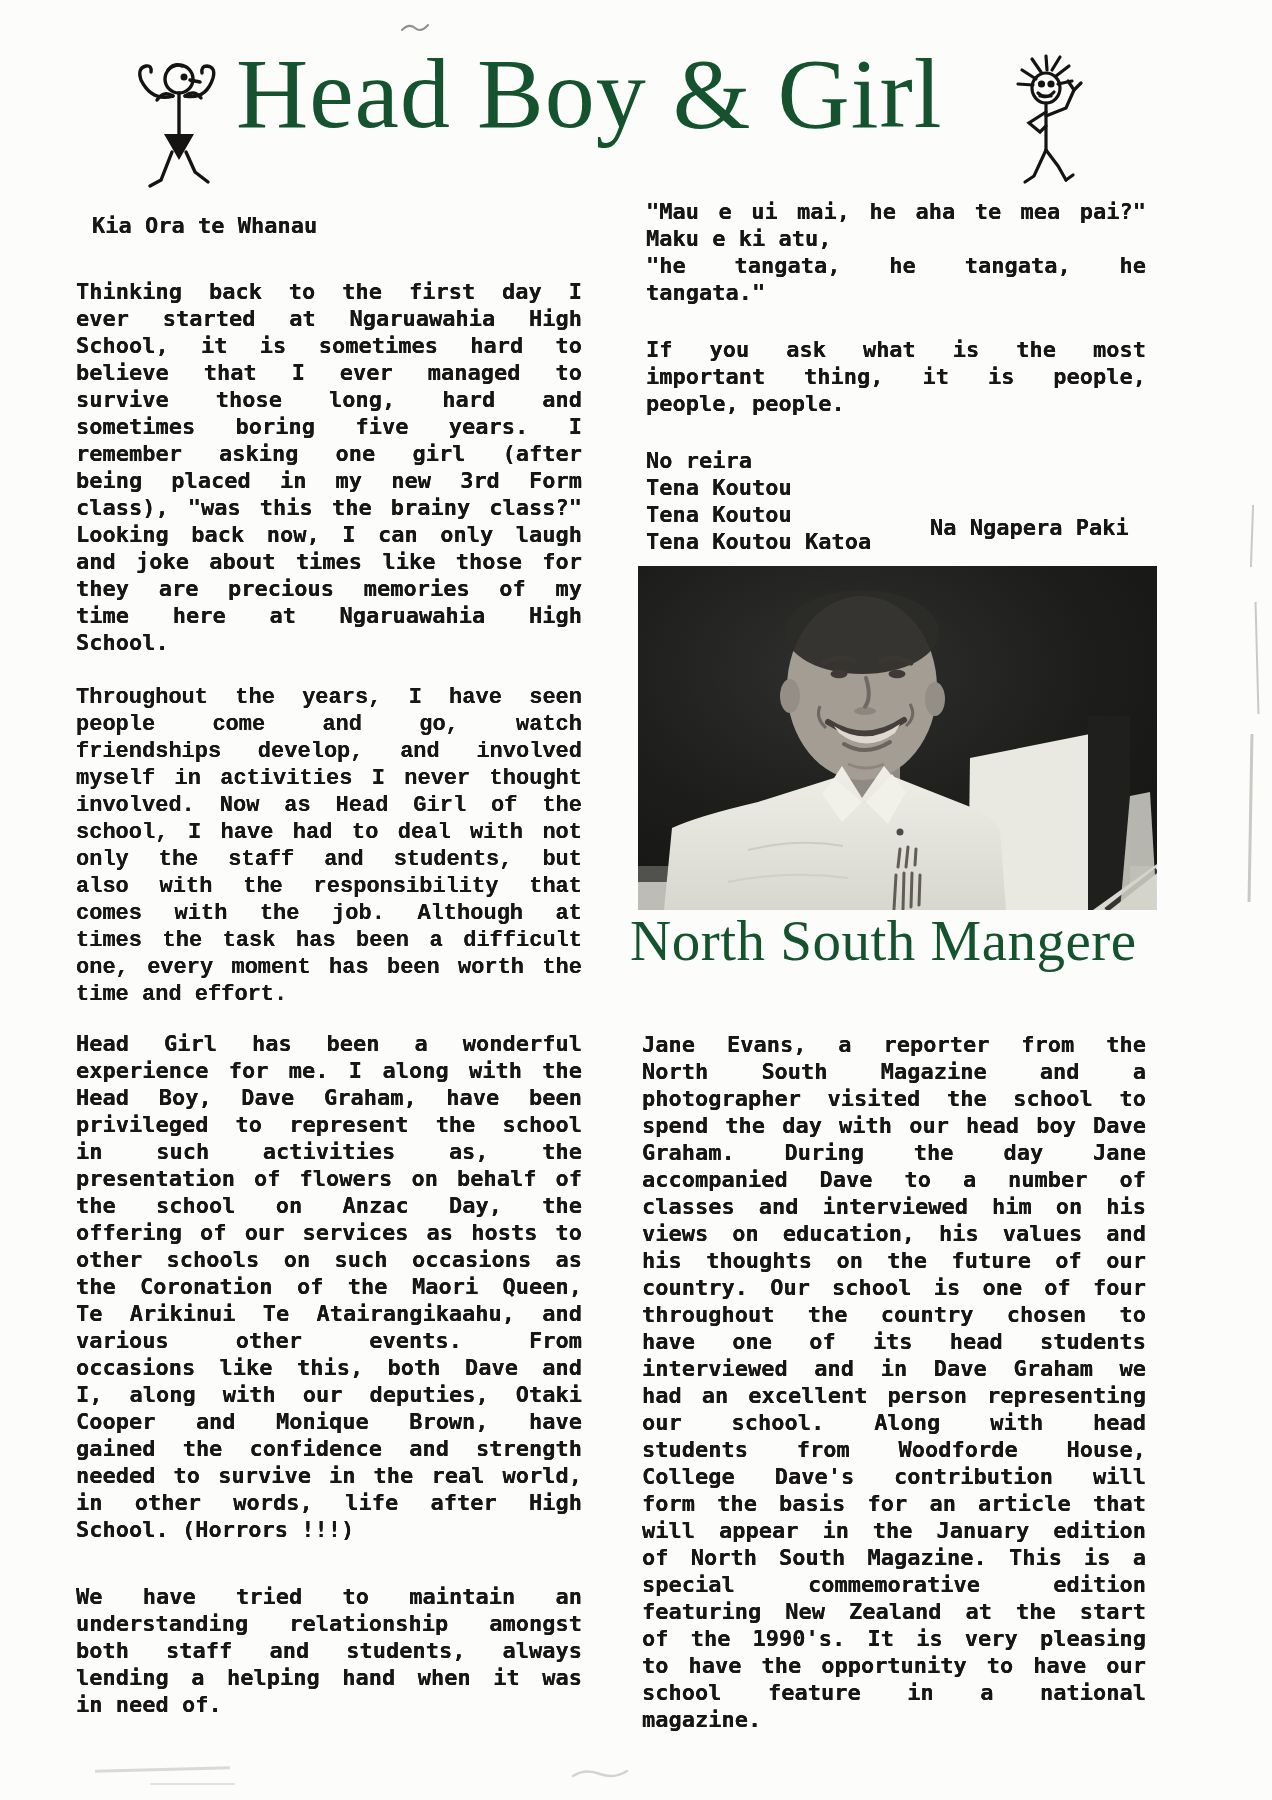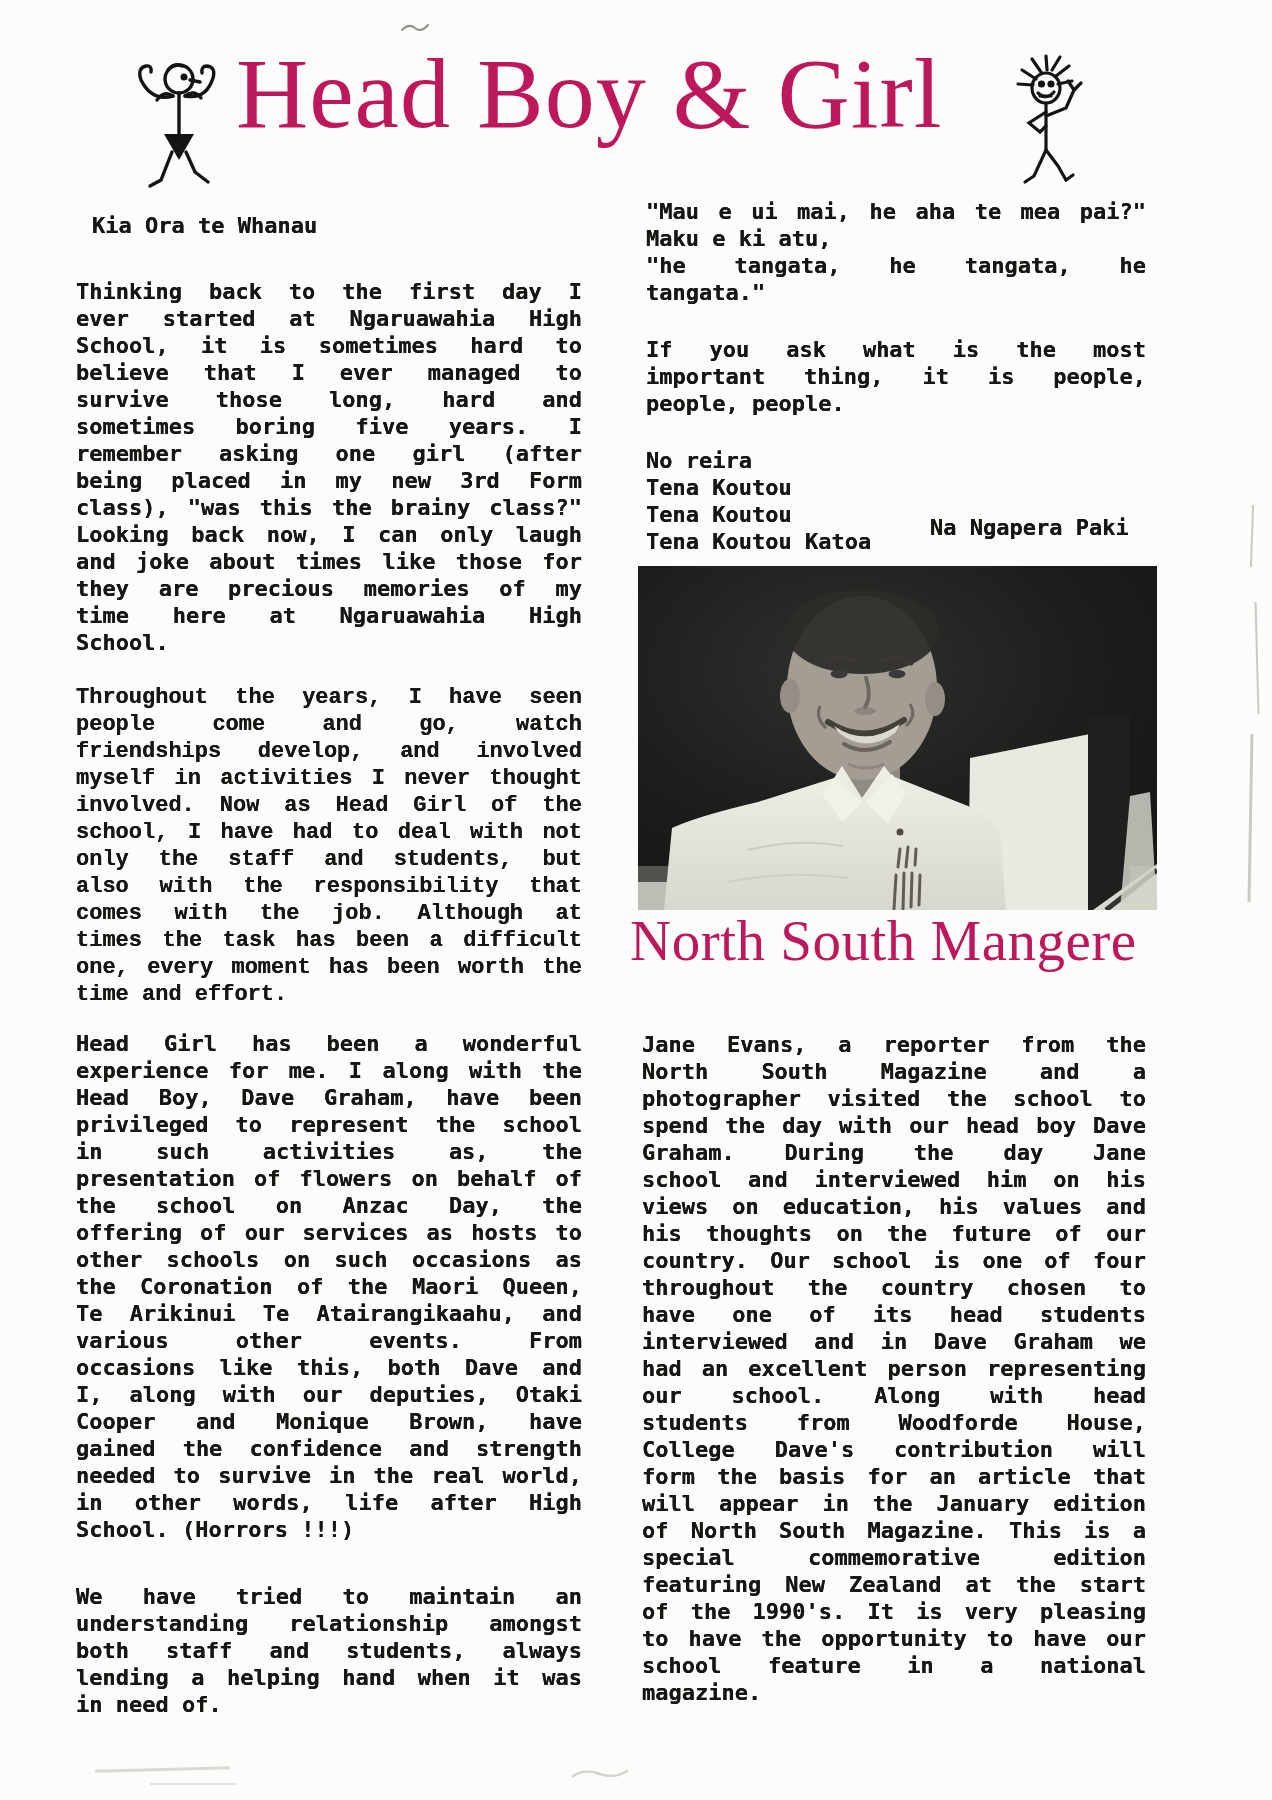--- a/index.html
+++ b/index.html
@@ -8,21 +8,21 @@
     background:#fcfcfa; overflow:hidden;
     font-family:"DejaVu Sans Mono", monospace;
     color:#171614;
   }
   .mono { font-weight:700; font-size:22px; line-height:27px; text-shadow:0 0 0.5px currentColor; }
   .tline { height:27px; text-align:justify; text-align-last:justify; text-justify:inter-word; white-space:normal; }
   .tline.flush { text-align-last:left; }
   .abs { position:absolute; }
   .serif-title {
     font-family:"Liberation Serif", serif; font-weight:400;
-    white-space:nowrap; color:#be185d;
+    white-space:nowrap; color:#14532d;
   }
   .main-title { left:236px; top:38px; font-size:100px; line-height:112px; letter-spacing:1px; }
   .ns-title   { left:630px; top:908px; font-size:57px; line-height:66px; letter-spacing:0.5px; }
   .left-col  { left:76px;  top:212px; width:506px; }
   .greeting-block { margin:0 0 39px 16px; }
   .para-1 { margin-bottom:28px; }
   .para-2 { margin-bottom:22px;font-family:Liberation Mono, monospace; }
   .para-3 { margin-bottom:40px; }
   .quote-col { left:646px; top:198px; width:500px; }
   .quote-a { margin-bottom:30px; }
@@ -233,21 +233,22 @@
   </svg>
 
   <div class="abs serif-title ns-title">North South Mangere</div>
 
   <div class="abs mono article-block">
       <div class="tline">Jane Evans, a reporter from the</div>
       <div class="tline">North South Magazine and a</div>
       <div class="tline">photographer visited the school to</div>
       <div class="tline">spend the day with our head boy Dave</div>
       <div class="tline">Graham. During the day Jane</div>
-      <div class="tline">school and interviewed him on his</div>
+      <div class="tline">accompanied Dave to a number of</div>
+      <div class="tline">classes and interviewed him on his</div>
       <div class="tline">views on education, his values and</div>
       <div class="tline">his thoughts on the future of our</div>
       <div class="tline">country. Our school is one of four</div>
       <div class="tline">throughout the country chosen to</div>
       <div class="tline">have one of its head students</div>
       <div class="tline">interviewed and in Dave Graham we</div>
       <div class="tline">had an excellent person representing</div>
       <div class="tline">our school. Along with head</div>
       <div class="tline">students from Woodforde House,</div>
       <div class="tline">College Dave's contribution will</div>

